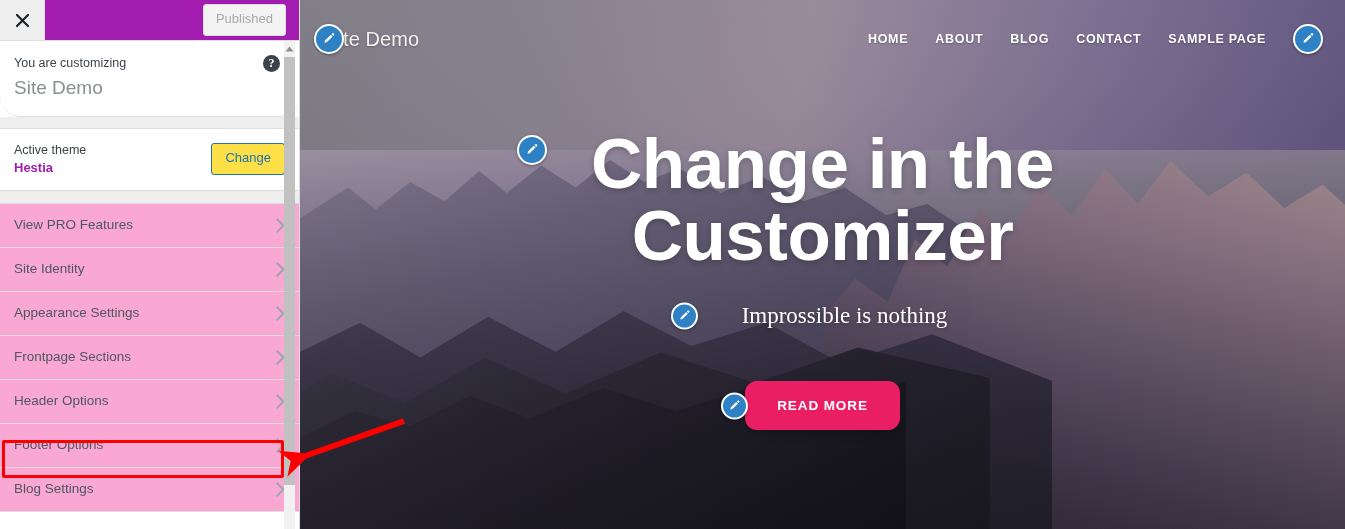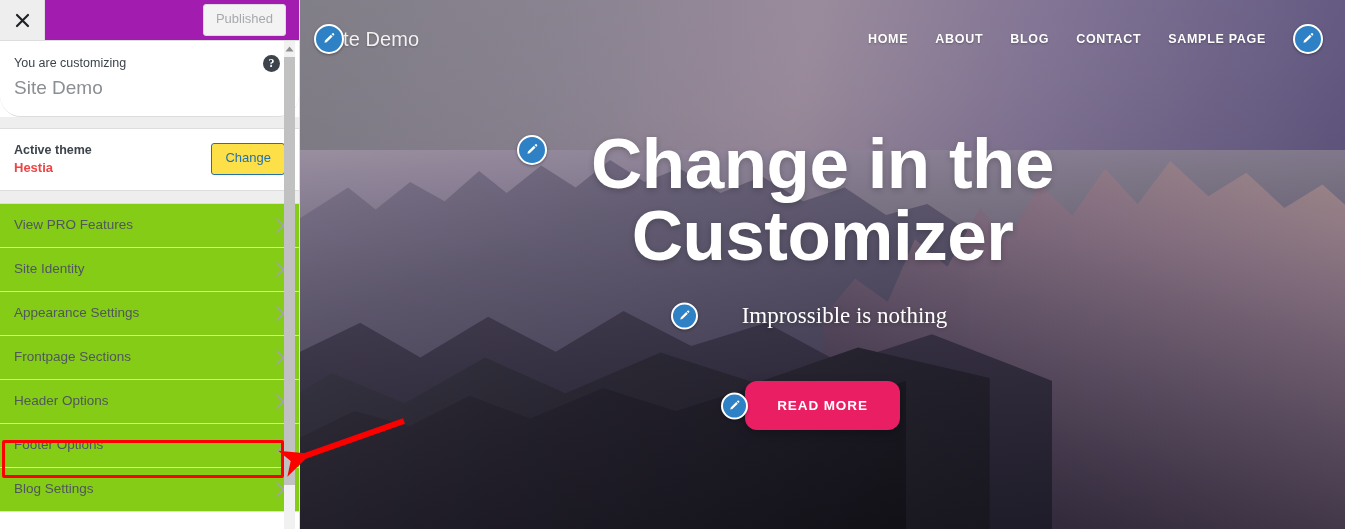--- a/index.html
+++ b/index.html
@@ -91,22 +91,22 @@
 
   
   .cz-theme {
     display:flex; align-items:center;
     padding:12px 14px 13px;
     background:#fff;
     border-bottom:1px solid #ddd;
     height:62px;
   }
   .cz-theme-text { flex:1; }
-  .cz-theme-label { font-size:12.5px; color:#3c434a; line-height:1.45;font-weight:bold; }
-  .cz-theme-name { font-size:13px; color:#ef4444; font-weight:bold; line-height:1.45; }
+  .cz-theme-label { font-size:12.5px; color:#3c434a; line-height:1.45; }
+  .cz-theme-name { font-size:13px; color:#a21caf; font-weight:bold; line-height:1.45; }
   .cz-change {
     padding:5px 13px 6px;
     font-size:13px;
     color:#2271b1;
     background:#fde047;
     border:1px solid #2271b1;
     border-radius:3px;
     line-height:1.4;
     cursor:pointer;
   }
@@ -114,21 +114,21 @@
   .cz-gap2 { height:13px; background:#eee; border-bottom:1px solid #ddd; }
 
   
   #cz-menu { background:#fff; }
   .cz-row {
     position:relative;
     display:flex; align-items:center;
     height:44px;
     padding:0 14px;
     border-bottom:1px solid #ddd;
-    background:#84cc16;
+    background:#f9a8d4;
     cursor:pointer;
   }
   .cz-row-label {
     flex:1;
     font-size:13.5px;
     color:#50575e;
     line-height:1.4;
   }
   .cz-chevron { color:#a0a5aa; display:flex; align-items:center; }
   .cz-chevron svg { display:block; }

